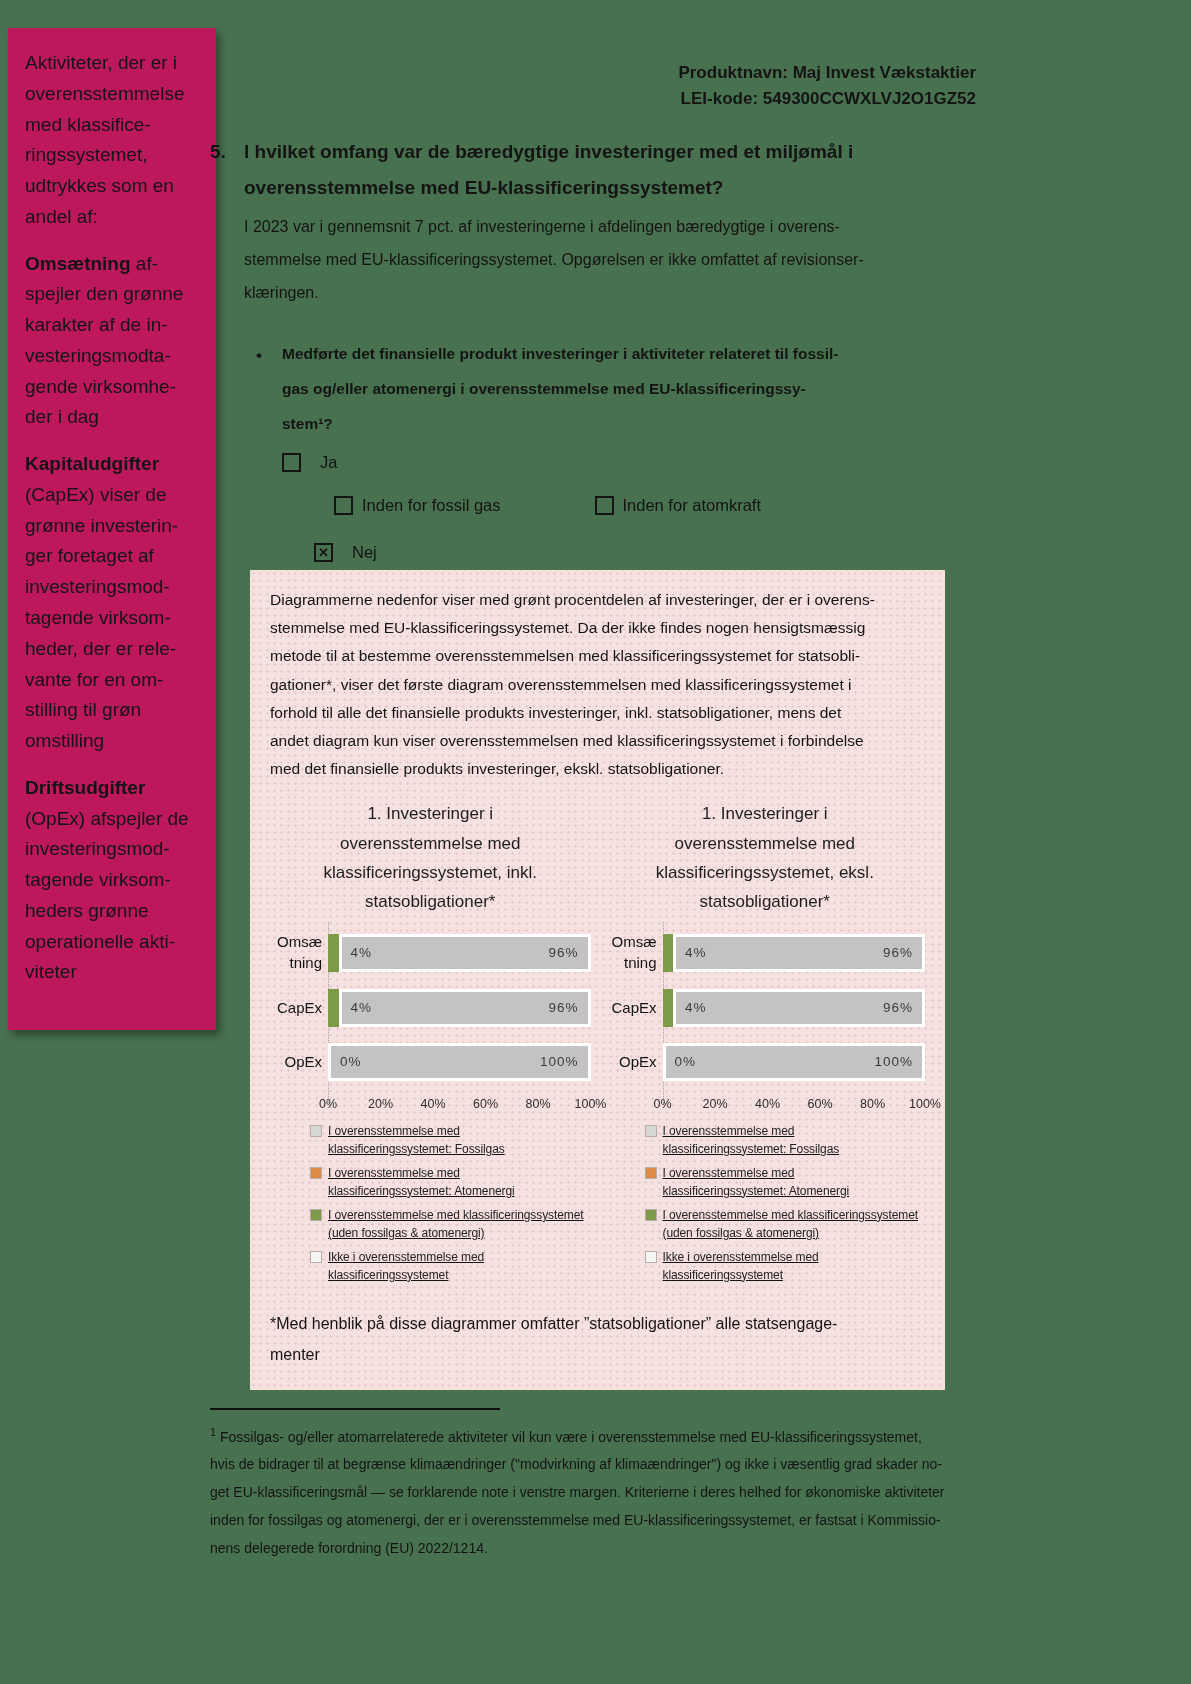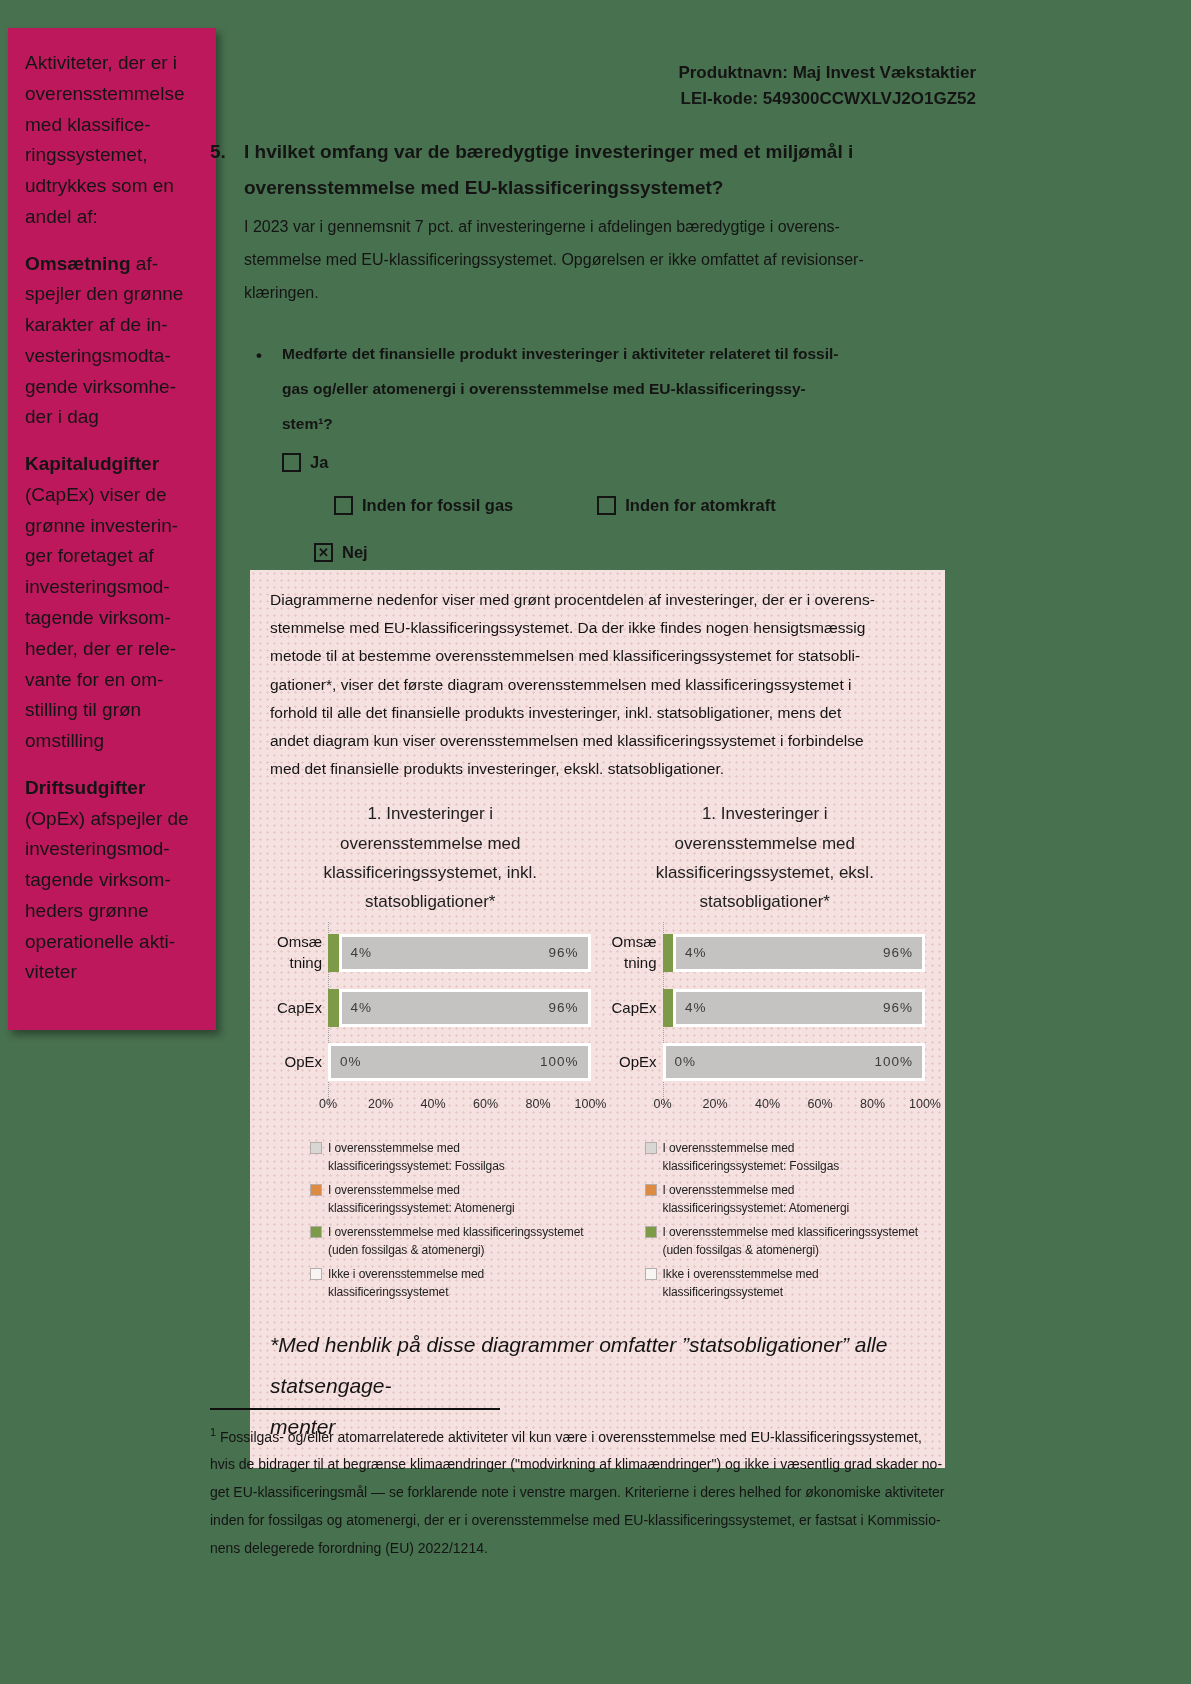--- a/index.html
+++ b/index.html
@@ -22,21 +22,21 @@
   
   .question{position:absolute;left:210px;top:134px;width:775px;}
   .q-row{display:flex;}
   .q-num{width:34px;font-size:19px;font-weight:700;line-height:1.9;flex:none;}
   .q-heading{flex:1;font-size:19px;font-weight:700;line-height:1.9;margin:0;white-space:pre-line;}
   .q-intro{margin:5px 0 0 34px;font-size:16px;line-height:2.05;white-space:pre-line;}
   .bullet-block{display:flex;margin:26px 0 0 46px;}
   .bullet-marker{width:26px;font-size:17px;line-height:2.3;font-weight:700;flex:none;}
   .bullet-body{flex:1;}
   .bullet-q{margin:0;font-size:15.5px;font-weight:700;line-height:2.26;white-space:pre-line;}
-  .cb-row{display:flex;align-items:center;gap:9px;font-size:16.5px;font-weight:700;}
+  .cb-row{display:flex;align-items:center;gap:19px;font-size:16.5px;font-weight:400;}
   .cb-pair{display:flex;align-items:center;gap:9px;}
   .cb-ja{margin-top:12px;}
   .cb-sub{margin-top:24px;margin-left:52px;}
   .cb-pair+.cb-pair{margin-left:75px;}
   .cb-nej{margin-top:28px;padding-left:32px;}
   .checkbox{width:15px;height:15px;border:2px solid #141414;display:inline-flex;
             align-items:center;justify-content:center;font-size:13px;font-weight:700;
             flex:none;background:transparent;color:#141414;}
   .checkbox.checked::before{content:"✕";}
 
@@ -58,25 +58,25 @@
   .row-label{width:52px;padding-right:6px;font-size:15px;text-align:right;
              line-height:1.35;white-space:pre-line;flex:none;}
   .track{flex:1;display:flex;height:38px;}
   .seg-green{height:100%;flex:none;}
   .bar-gray{flex:1;display:flex;justify-content:space-between;align-items:center;
             border:3px solid #ffffff;padding:0 9px;font-size:13.5px;color:#3c3c3c;
             letter-spacing:1px;min-width:0;}
   .ticks{position:relative;height:20px;margin-left:58px;margin-top:8px;
          font-size:12.5px;color:#2e2e2e;}
   .tick{position:absolute;transform:translateX(-50%);white-space:nowrap;}
-  .legend{margin:22px 0 0 40px;}
+  .legend{margin:5px 0 0 40px;text-decoration:underline;}
   .legend-item{display:flex;margin-bottom:6px;}
   .swatch{width:12px;height:12px;border:1px solid #b5aeaa;margin:3px 6px 0 0;flex:none;box-sizing:border-box;}
   .legend-label{font-size:12px;line-height:1.5;max-width:256px;letter-spacing:-0.1px;color:#222;}
-  .pink-note{margin:18px 0 0;font-size:21px;font-style:italic;line-height:1.95;white-space:pre-line;}
+  .pink-note{margin:18px 0 0;font-size:16px;line-height:1.95;white-space:pre-line;}
 
   
   .footnote-rule{position:absolute;left:210px;top:1408px;width:290px;border-top:2.5px solid #101010;}
   .footnote{position:absolute;left:210px;top:1422px;width:792px;margin:0;
             font-size:14px;line-height:1.98;}
   .footnote sup{font-size:11px;}
   .fn-text{white-space:pre-line;}
 </style>
 </head>
 <body>

